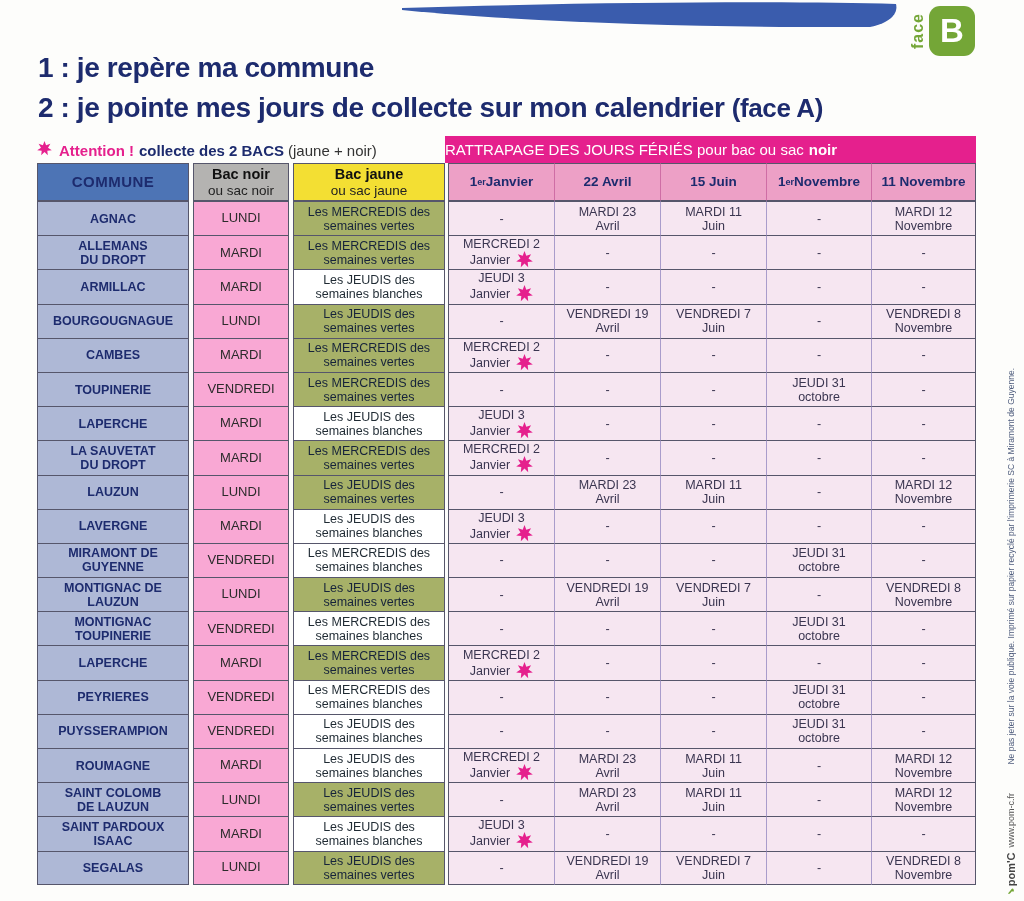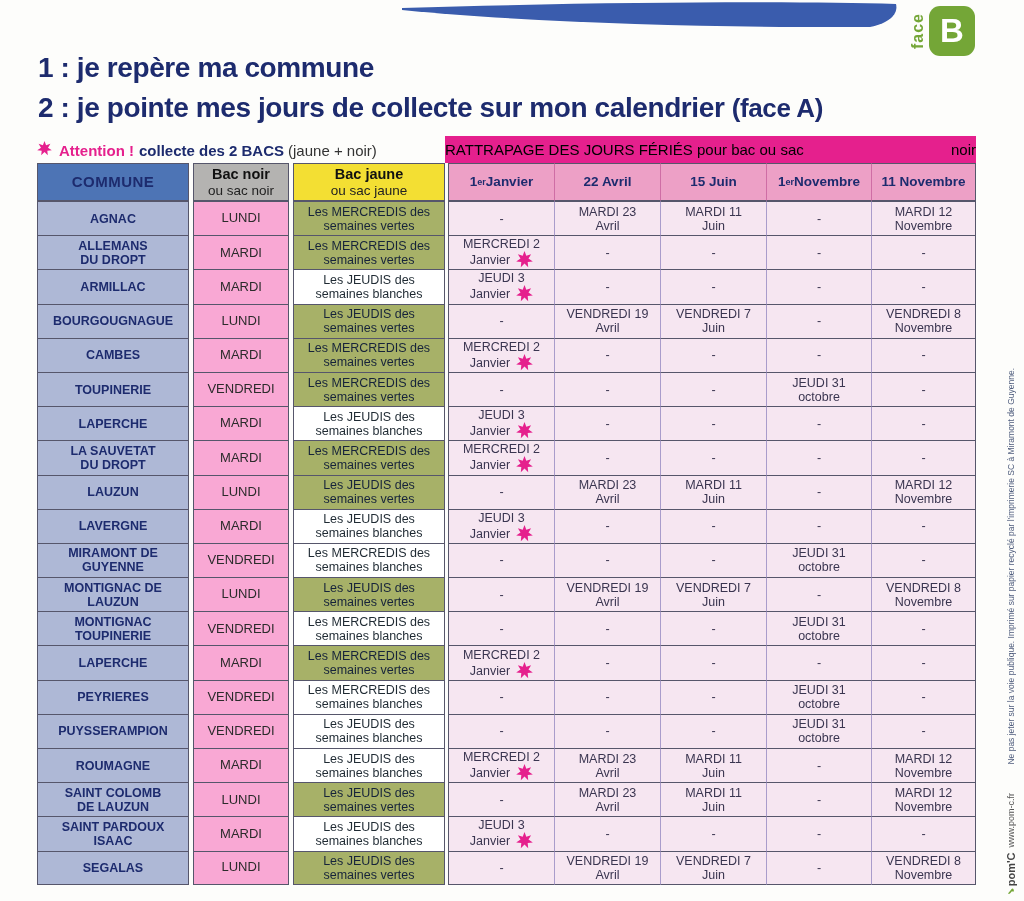--- a/index.html
+++ b/index.html
@@ -31,23 +31,23 @@
   .cell{display:flex;flex-direction:column;align-items:center;justify-content:center;
         text-align:center;padding:1px 3px;box-sizing:border-box;line-height:1.12;}
   .gut{background:transparent;}
 
   
   .attn{grid-column:1/6;display:flex;align-items:flex-end;gap:7px;font-size:15px;
         color:#222;padding-bottom:4px;}
   .attn-label{color:#e5208d;font-weight:bold;}
   .attn-strong{color:#1d2b6e;font-weight:bold;margin-left:-2px;}
   .attn-note{color:#333;margin-left:-3px;}
-  .banner{grid-column:6/12;background:#e5208d;color:#000000;display:flex;align-items:center;
-          justify-content:space-between;font-size:15px;gap:5px;}
-  .banner b{font-weight:normal;}
+  .banner{grid-column:6/12;background:#e5208d;color:#ffffff;display:flex;align-items:center;
+          justify-content:flex-start;font-size:15px;gap:5px;}
+  .banner b{font-weight:bold;}
 
   
   .h-commune{background:#4d74b5;color:var(--navy);font-weight:bold;font-size:15px;
              letter-spacing:.5px;border:1px solid var(--bd);}
   .h-noir{background:#b4b3b1;border:1px solid var(--bd);font-size:13.5px;color:#222;}
   .h-jaune{background:#f3df33;border:1px solid var(--bd);font-size:13.5px;color:#222;}
   .h-noir b,.h-jaune b{font-size:14.5px;color:#111;}
   .h-date{background:#eda0c6;color:var(--navy);font-weight:bold;font-size:13.5px;
           border-top:1px solid var(--bd);border-bottom:1px solid var(--bd);
           border-left:1px solid #cf6da5;flex-direction:row;}

